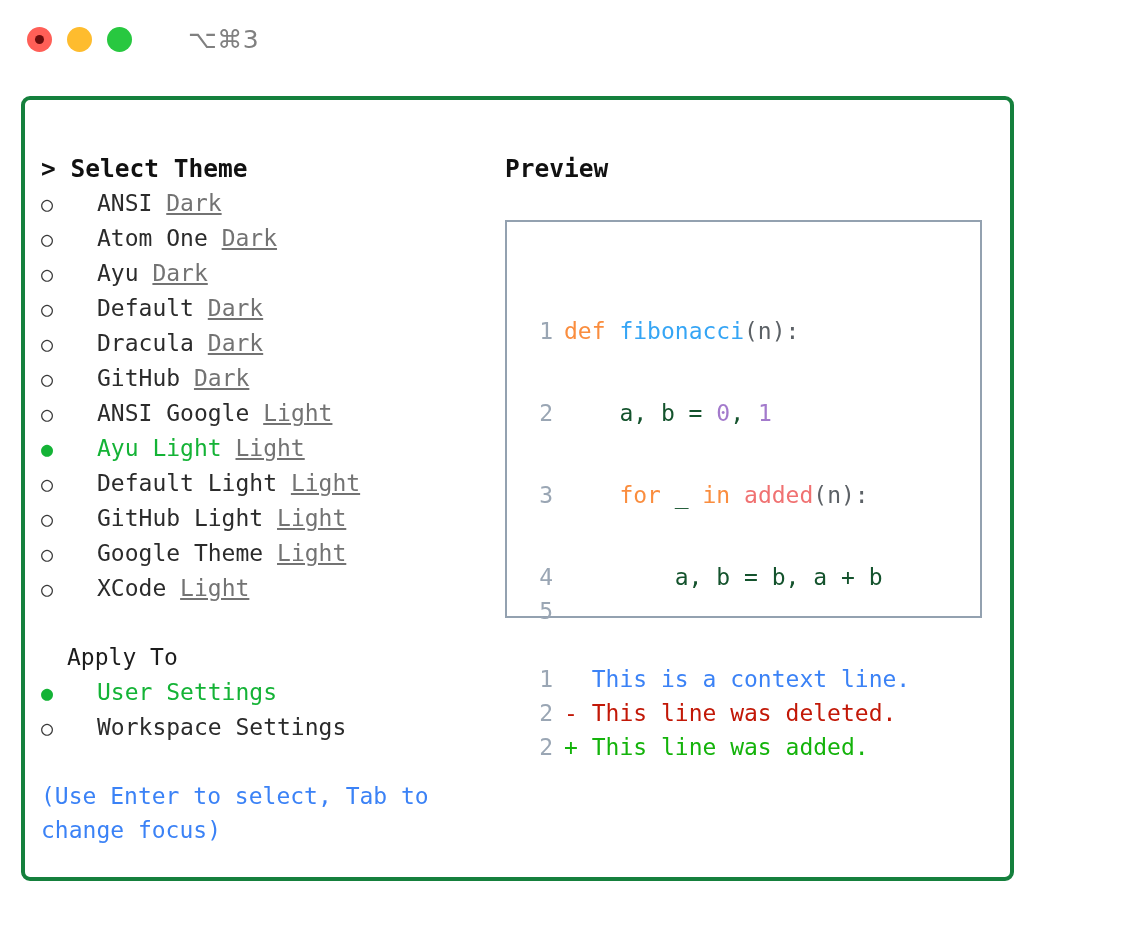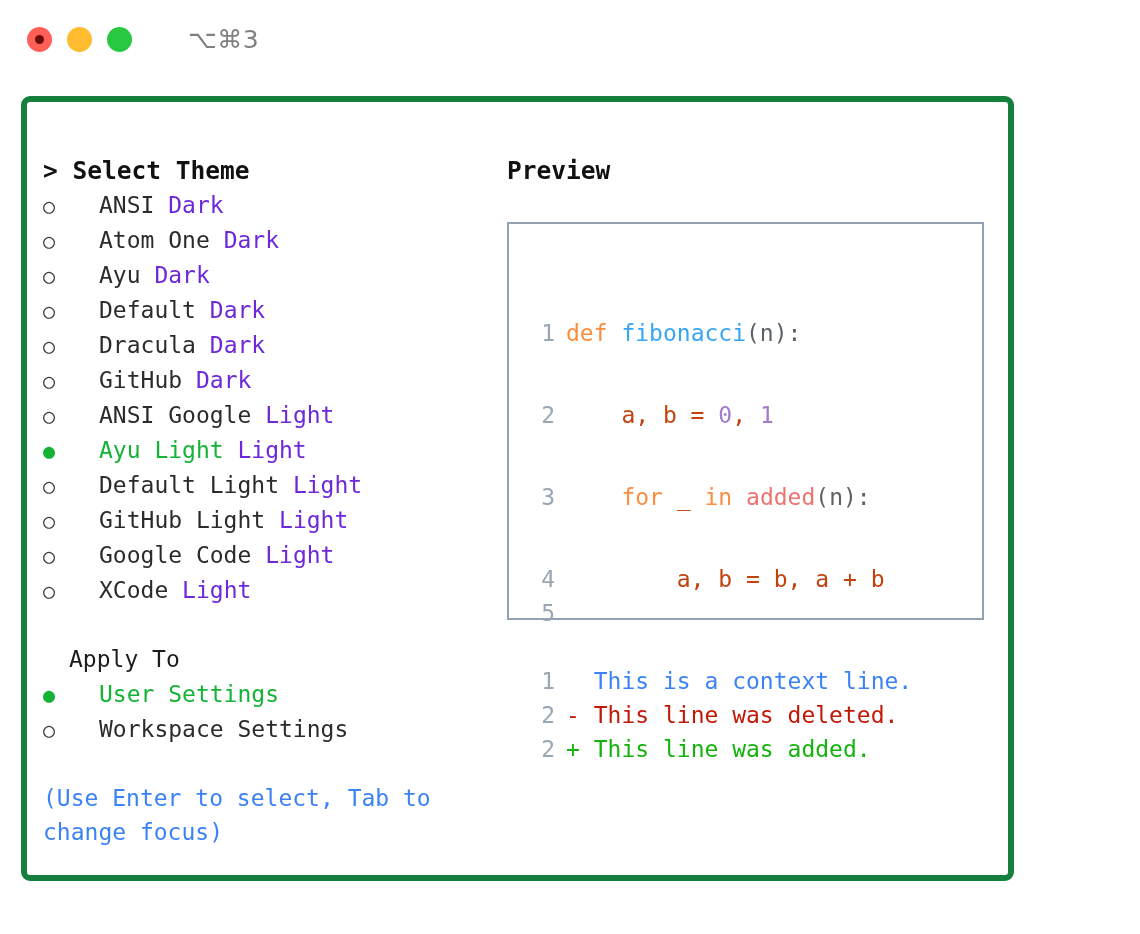--- a/index.html
+++ b/index.html
@@ -58,21 +58,21 @@
     font-family: "DejaVu Sans", "Liberation Sans", sans-serif;
   }
 
   
   #card {
     position: absolute;
     left: 21px;
     top: 96px;
     width: 993px;
     height: 785px;
-    border: 6px solid #15803d;
+    border: 4px solid #15803d;
     border-radius: 9px;
     background: #ffffff;
   }
 
   #card-inner {
     position: relative;
     width: 100%;
     height: 100%;
     display: flex;
   }
@@ -104,21 +104,21 @@
     flex: 0 0 26px;
     font-size: 20px;
     line-height: 34px;
   }
   .bullet.empty    { color: #3a3a3a; }
   .bullet.filled   { color: #14b336; }
   .bullet.blank    { color: transparent; }
 
   .opt-label          { color: #2b2b2b; margin-left: 30px; }
   .opt-label.selected { color: #14b336; }
-  .opt-tag            { color: #6d28d9; }
+  .opt-tag            { color: #737373; text-decoration: underline; }
   .opt-gap            { color: transparent; }
 
   .apply-head {
     color: #1c1c1c;
     font-size: 23px;
   }
 
   #spacer-block { height: 34px; }
 
   #hint {
@@ -166,21 +166,21 @@
     text-align: right;
     color: #9aa6b4;
     margin-right: 11px;
   }
   .code-body { white-space: pre; margin-top: 48px; }
 
   .tok-kw     { color: #fa8d3e; }
   .tok-fn     { color: #35a5f5; }
   .tok-num    { color: #a37acc; }
   .tok-call   { color: #f07171; }
-  .tok-plain  { color: #c2410c; }
+  .tok-plain  { color: #14532d; }
   .tok-punc   { color: #5c6166; }
 
   .blank-line { height: 34px; }
 
   .diff-ctx { color: #3b82f6; }
   .diff-del { color: #c21807; }
   .diff-add { color: #14b30b; }
 </style>
 </head>
 <body>
@@ -209,21 +209,21 @@
             <div class="opt-row"><span class="bullet empty">○</span><span class="opt-label">ANSI</span><span class="opt-gap"> </span><span class="opt-tag">Dark</span></div>
             <div class="opt-row"><span class="bullet empty">○</span><span class="opt-label">Atom One</span><span class="opt-gap"> </span><span class="opt-tag">Dark</span></div>
             <div class="opt-row"><span class="bullet empty">○</span><span class="opt-label">Ayu</span><span class="opt-gap"> </span><span class="opt-tag">Dark</span></div>
             <div class="opt-row"><span class="bullet empty">○</span><span class="opt-label">Default</span><span class="opt-gap"> </span><span class="opt-tag">Dark</span></div>
             <div class="opt-row"><span class="bullet empty">○</span><span class="opt-label">Dracula</span><span class="opt-gap"> </span><span class="opt-tag">Dark</span></div>
             <div class="opt-row"><span class="bullet empty">○</span><span class="opt-label">GitHub</span><span class="opt-gap"> </span><span class="opt-tag">Dark</span></div>
             <div class="opt-row"><span class="bullet empty">○</span><span class="opt-label">ANSI Google</span><span class="opt-gap"> </span><span class="opt-tag">Light</span></div>
             <div class="opt-row"><span class="bullet filled">●</span><span class="opt-label selected">Ayu Light</span><span class="opt-gap"> </span><span class="opt-tag">Light</span></div>
             <div class="opt-row"><span class="bullet empty">○</span><span class="opt-label">Default Light</span><span class="opt-gap"> </span><span class="opt-tag">Light</span></div>
             <div class="opt-row"><span class="bullet empty">○</span><span class="opt-label">GitHub Light</span><span class="opt-gap"> </span><span class="opt-tag">Light</span></div>
-            <div class="opt-row"><span class="bullet empty">○</span><span class="opt-label">Google Code</span><span class="opt-gap"> </span><span class="opt-tag">Light</span></div>
+            <div class="opt-row"><span class="bullet empty">○</span><span class="opt-label">Google Theme</span><span class="opt-gap"> </span><span class="opt-tag">Light</span></div>
             <div class="opt-row"><span class="bullet empty">○</span><span class="opt-label">XCode</span><span class="opt-gap"> </span><span class="opt-tag">Light</span></div>
           </div>
 
         <div id="spacer-block"></div>
 
         <div class="opt-row">
           <span class="bullet blank">○</span>
           <span class="apply-head">Apply To</span>
         </div>
 

